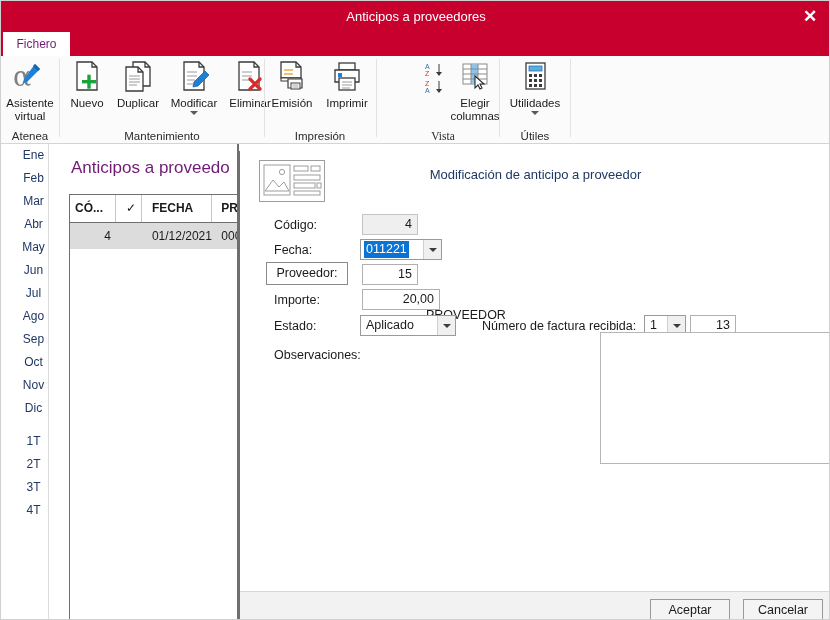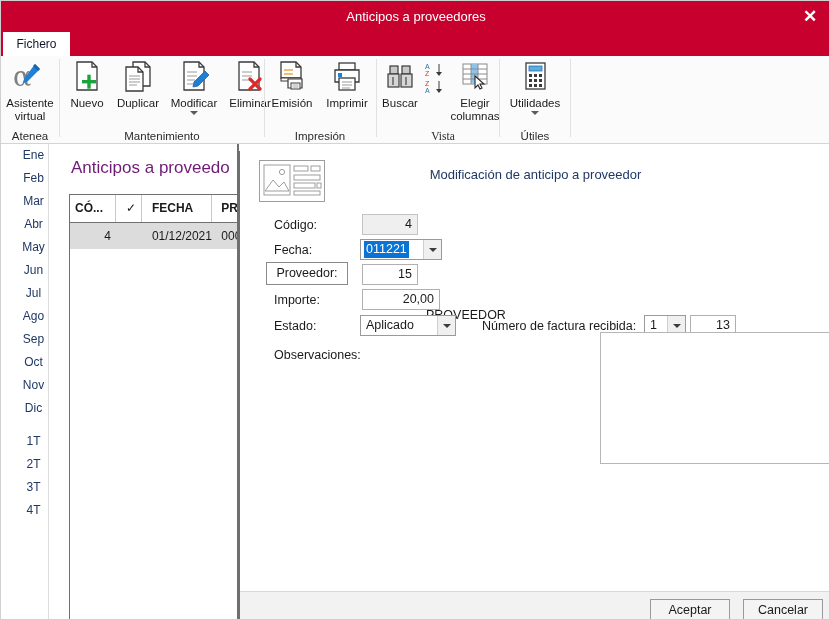--- a/index.html
+++ b/index.html
@@ -39,21 +39,21 @@
 
   
   .tabstrip {
     position: absolute; left: 0; top: 31px; width: 830px; height: 24px;
     background: #c8002e;
   }
   .tab-fichero {
     position: absolute; left: 2px; top: 0px;
     width: 67px; height: 24px;
     background: #ffffff;
-    color: #0f172a; font-size: 12px;
+    color: #701a75; font-size: 12px;
     line-height: 25px; text-align: center;
     cursor: pointer;
   }
 
   
   .ribbon {
     position: absolute; left: 0; top: 55px; width: 830px; height: 88px;
     background: #fbfbfb;
     border-bottom: 1px solid #d4d4d4;
   }
@@ -380,33 +380,20 @@
             </g>
           </svg>
         </span>
         <span class="rlbl">Imprimir</span>
       </div>
       <div class="glabel">Impresión</div>
     </div>
     <div class="rsep" style="left:375px;"></div>
 
     <div class="rgroup" style="left:376px; width:122px;">
-      <div class="rbtn" style="left:0px; width:46px;">
-        <span class="ricon">
-          <svg width="34" height="38" viewBox="0 0 34 38">
-            <rect x="7" y="8" width="8" height="8" fill="#c8c8c8" stroke="#3a3a3a" stroke-width="1.2"></rect>
-            <rect x="19" y="8" width="8" height="8" fill="#c8c8c8" stroke="#3a3a3a" stroke-width="1.2"></rect>
-            <rect x="5" y="16" width="11" height="13" fill="#d6d6d6" stroke="#3a3a3a" stroke-width="1.2"></rect>
-            <rect x="18" y="16" width="11" height="13" fill="#d6d6d6" stroke="#3a3a3a" stroke-width="1.2"></rect>
-            <line x1="10" y1="19" x2="10" y2="27" stroke="#3a3a3a" stroke-width="1.1"></line>
-            <line x1="23" y1="19" x2="23" y2="27" stroke="#3a3a3a" stroke-width="1.1"></line>
-          </svg>
-        </span>
-        <span class="rlbl">Buscar</span>
-      </div>
       <div class="rbtn" style="left:46px; width:24px; top:6px;">
         <span class="ricon" style="height:16px;">
           <svg width="22" height="16" viewBox="0 0 22 16">
             <text x="1" y="7" font-family="Liberation Sans, sans-serif" font-size="7" fill="#2a6fb5">A</text>
             <text x="1" y="14" font-family="Liberation Sans, sans-serif" font-size="7" fill="#c0392b">Z</text>
             <line x1="15" y1="2" x2="15" y2="13" stroke="#3a3a3a" stroke-width="1"></line>
             <path d="M12 10 L15 14 L18 10 Z" fill="#3a3a3a"></path>
           </svg>
         </span>
         <span class="ricon" style="height:16px;">

